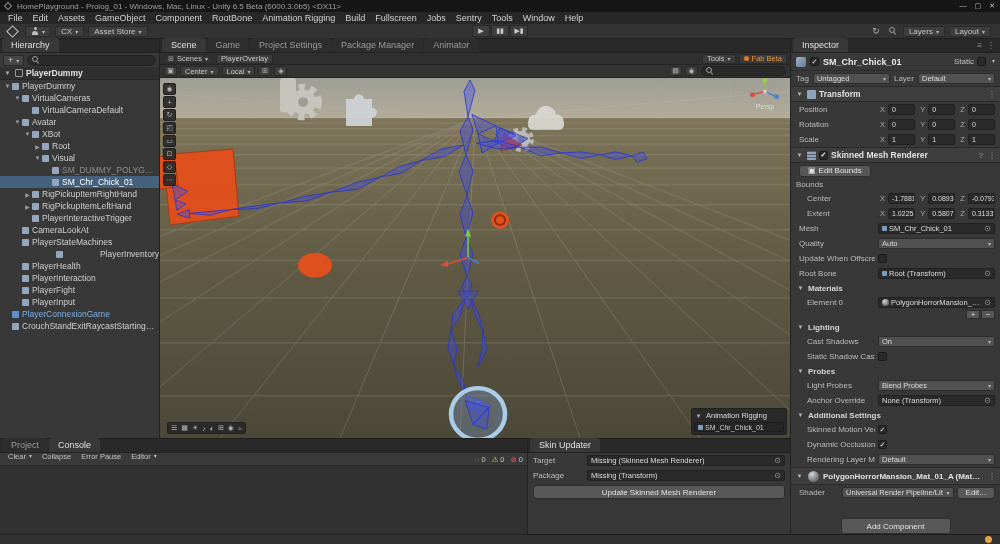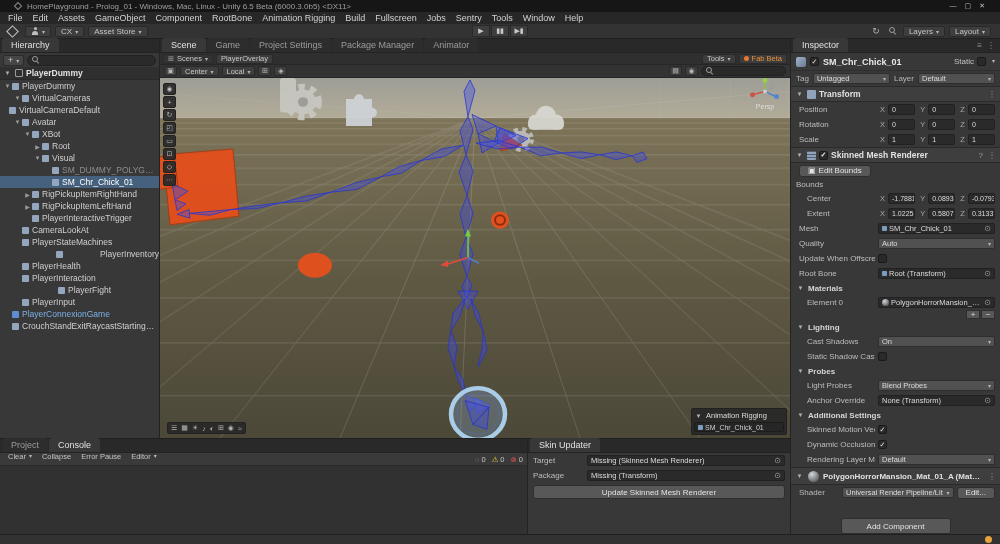--- a/index.html
+++ b/index.html
@@ -6,21 +6,21 @@
 html,body{width:1000px;height:544px;overflow:hidden;background:#000}
 #app{position:absolute;inset:0;width:1000px;height:544px;background:#2a2a2a;color:#c8c8c8;font-size:9px}
 .chev{font-size:6px;color:#b5b5b5;margin-left:3px}
 .fold{font-size:6px;color:#b0b0b0;width:9px;text-align:center;flex:none}
 .checkbox{width:9px;height:9px;background:#2a2a2a;border:1px solid #1a1a1a;border-radius:2px;display:inline-flex;align-items:center;justify-content:center;color:#e6e6e6;font-size:7px;flex:none}
 .checkbox.checked::after{content:"✓"}
 .icon-search{position:relative;width:8px;height:8px;display:inline-block;flex:none}
 .icon-search::before{content:"";position:absolute;left:0;top:0;width:4px;height:4px;border:1px solid #9d9d9d;border-radius:50%}
 .icon-search::after{content:"";position:absolute;left:5px;top:5px;width:3px;height:1px;background:#9d9d9d;transform:rotate(45deg);transform-origin:0 0}
 
-.titlebar{position:absolute;left:0;top:0;width:1000px;height:12px;background:#161616;display:flex;align-items:center;padding:0 15px;font-size:8px;color:#9f9f9f;white-space:nowrap}
+.titlebar{position:absolute;left:0;top:0;width:1000px;height:12px;background:#161616;display:flex;align-items:center;padding:0 5px;font-size:8px;color:#9f9f9f;white-space:nowrap}
 .ulogo-sm{width:6px;height:6px;border:1px solid #8a8a8a;transform:rotate(45deg);margin-right:6px;flex:none}
 .win-controls{margin-left:auto;display:flex;gap:8px;font-size:7px;color:#bcbcbc}
 .menubar{position:absolute;left:0;top:12px;width:1000px;height:12px;background:#272727;display:flex;align-items:center;padding:0 3px;font-size:9px;color:#d2d2d2}
 .menubar span{padding:0 5px;cursor:default;white-space:nowrap}
 .toolbar{position:absolute;left:0;top:24px;width:1000px;height:15px;background:#333;border-bottom:1px solid #1f1f1f;display:flex;align-items:center;padding:0 5px}
 .tbtn{background:#3e3e3e;border:1px solid #292929;border-radius:2px;height:11px;display:inline-flex;align-items:center;padding:0 5px;font-size:8px;color:#c4c4c4;margin-right:4px;white-space:nowrap}
 .tic{width:14px;height:11px;display:inline-flex;align-items:center;justify-content:center;color:#b5b5b5;font-size:9px;margin-right:3px}
 .person-ic{position:relative;width:8px;height:8px;display:inline-block}
 .person-ic::before{content:"";position:absolute;left:2.5px;top:0;width:3px;height:3px;border-radius:50%;background:#bdbdbd}
 .person-ic::after{content:"";position:absolute;left:1px;top:4px;width:6px;height:3.5px;border-radius:3px 3px 0 0;background:#bdbdbd}
@@ -207,21 +207,21 @@
           <span class="hicon"></span>
           <span class="hlabel">PlayerDummy</span>
         </div>
 
         <div class="hrow" style="padding-left: 13px;">
           <span class="harrow">▼</span>
           <span class="hicon"></span>
           <span class="hlabel">VirtualCameras</span>
         </div>
 
-        <div class="hrow" style="">
+        <div class="hrow" style="padding-left: 23px;">
           <span class="harrow"></span>
           <span class="hicon"></span>
           <span class="hlabel">VirtualCameraDefault</span>
         </div>
 
         <div class="hrow" style="padding-left: 13px;">
           <span class="harrow">▼</span>
           <span class="hicon"></span>
           <span class="hlabel">Avatar</span>
         </div>
@@ -297,21 +297,21 @@
           <span class="hicon"></span>
           <span class="hlabel">PlayerHealth</span>
         </div>
 
         <div class="hrow" style="padding-left: 13px;">
           <span class="harrow"></span>
           <span class="hicon"></span>
           <span class="hlabel">PlayerInteraction</span>
         </div>
 
-        <div class="hrow" style="padding-left: 13px; margin-left: 36px;">
+        <div class="hrow" style="padding-left: 13px;">
           <span class="harrow"></span>
           <span class="hicon"></span>
           <span class="hlabel">PlayerFight</span>
         </div>
 
         <div class="hrow" style="padding-left: 13px;">
           <span class="harrow"></span>
           <span class="hicon"></span>
           <span class="hlabel">PlayerInput</span>
         </div>

